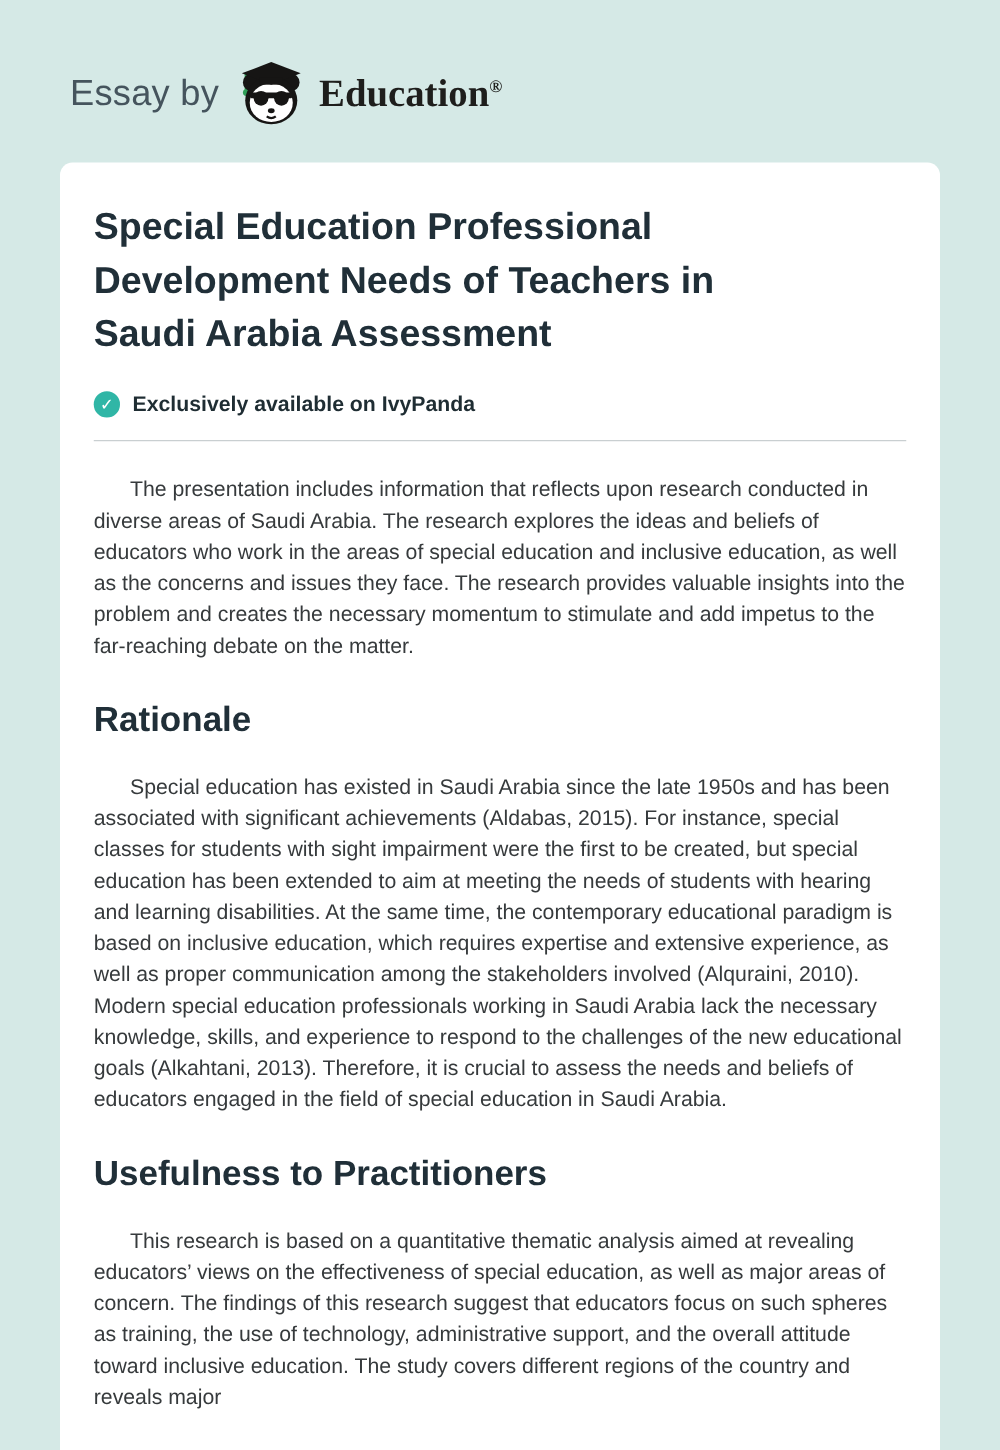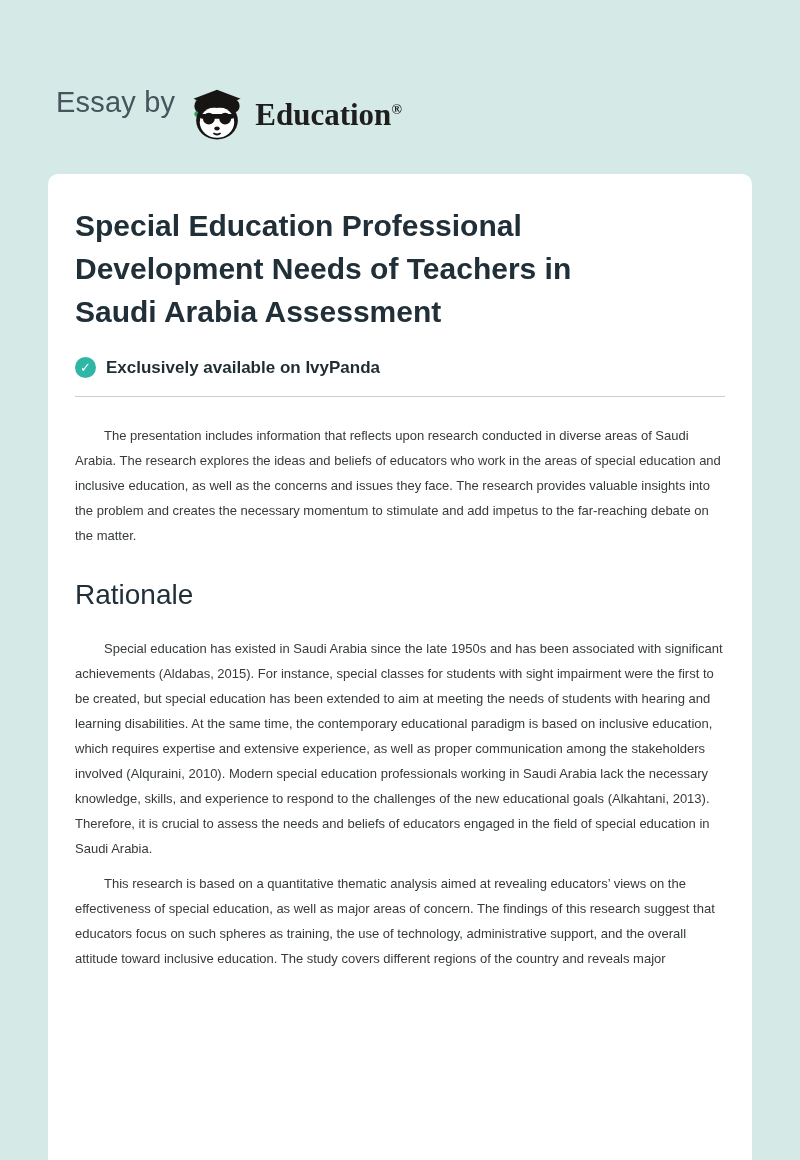--- a/index.html
+++ b/index.html
@@ -8,25 +8,24 @@
     width: 800px;
     height: 1160px;
     background: #d5e9e6;
     font-family: "Liberation Sans", sans-serif;
     overflow: hidden;
   }
 
   
   .site-header {
     display: flex;
-    align-items: flex-start;
+    align-items: center;
     gap: 12px;
     padding: 42px 0 0 56px;
     height: 108px;
-    margin-top: 44px;
   }
   .essay-by {
     font-size: 29px;
     color: #45545d;
     letter-spacing: 0.2px;
   }
   .logo-wrap {
     display: flex;
     align-items: center;
     gap: 8px;
@@ -86,31 +85,31 @@
     color: #1f2d33;
   }
 
   .divider {
     border: none;
     border-top: 1px solid #c9cfd1;
     margin: 0 0 26px 0;
   }
 
   .body-text {
-    font-size: 13px;
+    font-size: 17px;
     line-height: 25px;
     color: #363a3c;
     text-indent: 29px;
     margin: 0 0 10px 0;
   }
 
   .section-heading {
     font-size: 28px;
     line-height: 34px;
-    font-weight: normal;
+    font-weight: bold;
     color: #202f38;
     margin: 30px 0 24px 0;
   }
 </style>
 </head>
 <body>
 
 <header class="site-header">
   <span class="essay-by">Essay by</span>
 
@@ -146,16 +145,17 @@
   </div>
 
   <hr class="divider">
 
   <p class="body-text">The presentation includes information that reflects upon research conducted in diverse areas of Saudi Arabia. The research explores the ideas and beliefs of educators who work in the areas of special education and inclusive education, as well as the concerns and issues they face. The research provides valuable insights into the problem and creates the necessary momentum to stimulate and add impetus to the far-reaching debate on the matter.</p>
 
   <h2 class="section-heading">Rationale</h2>
 
   <p class="body-text">Special education has existed in Saudi Arabia since the late 1950s and has been associated with significant achievements (Aldabas, 2015). For instance, special classes for students with sight impairment were the first to be created, but special education has been extended to aim at meeting the needs of students with hearing and learning disabilities. At the same time, the contemporary educational paradigm is based on inclusive education, which requires expertise and extensive experience, as well as proper communication among the stakeholders involved (Alquraini, 2010). Modern special education professionals working in Saudi Arabia lack the necessary knowledge, skills, and experience to respond to the challenges of the new educational goals (Alkahtani, 2013). Therefore, it is crucial to assess the needs and beliefs of educators engaged in the field of special education in Saudi Arabia.</p>
 
+  <h2 class="section-heading">Usefulness to Practitioners</h2>
 
   <p class="body-text">This research is based on a quantitative thematic analysis aimed at revealing educators’ views on the effectiveness of special education, as well as major areas of concern. The findings of this research suggest that educators focus on such spheres as training, the use of technology, administrative support, and the overall attitude toward inclusive education. The study covers different regions of the country and reveals major</p>
 
 </main>
 
 </body></html>

